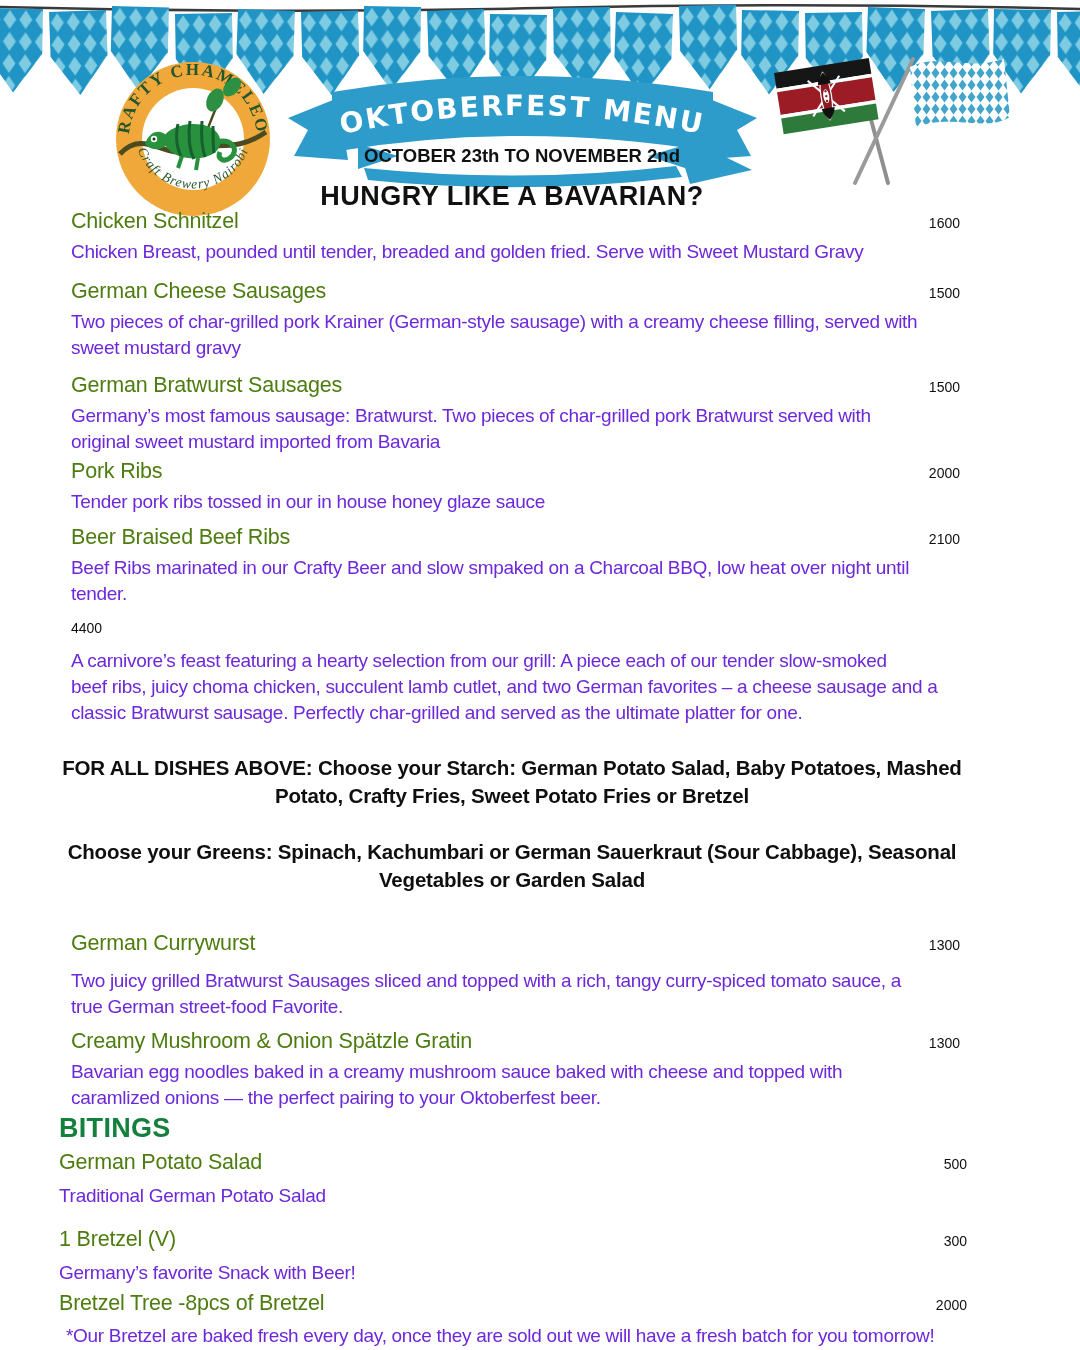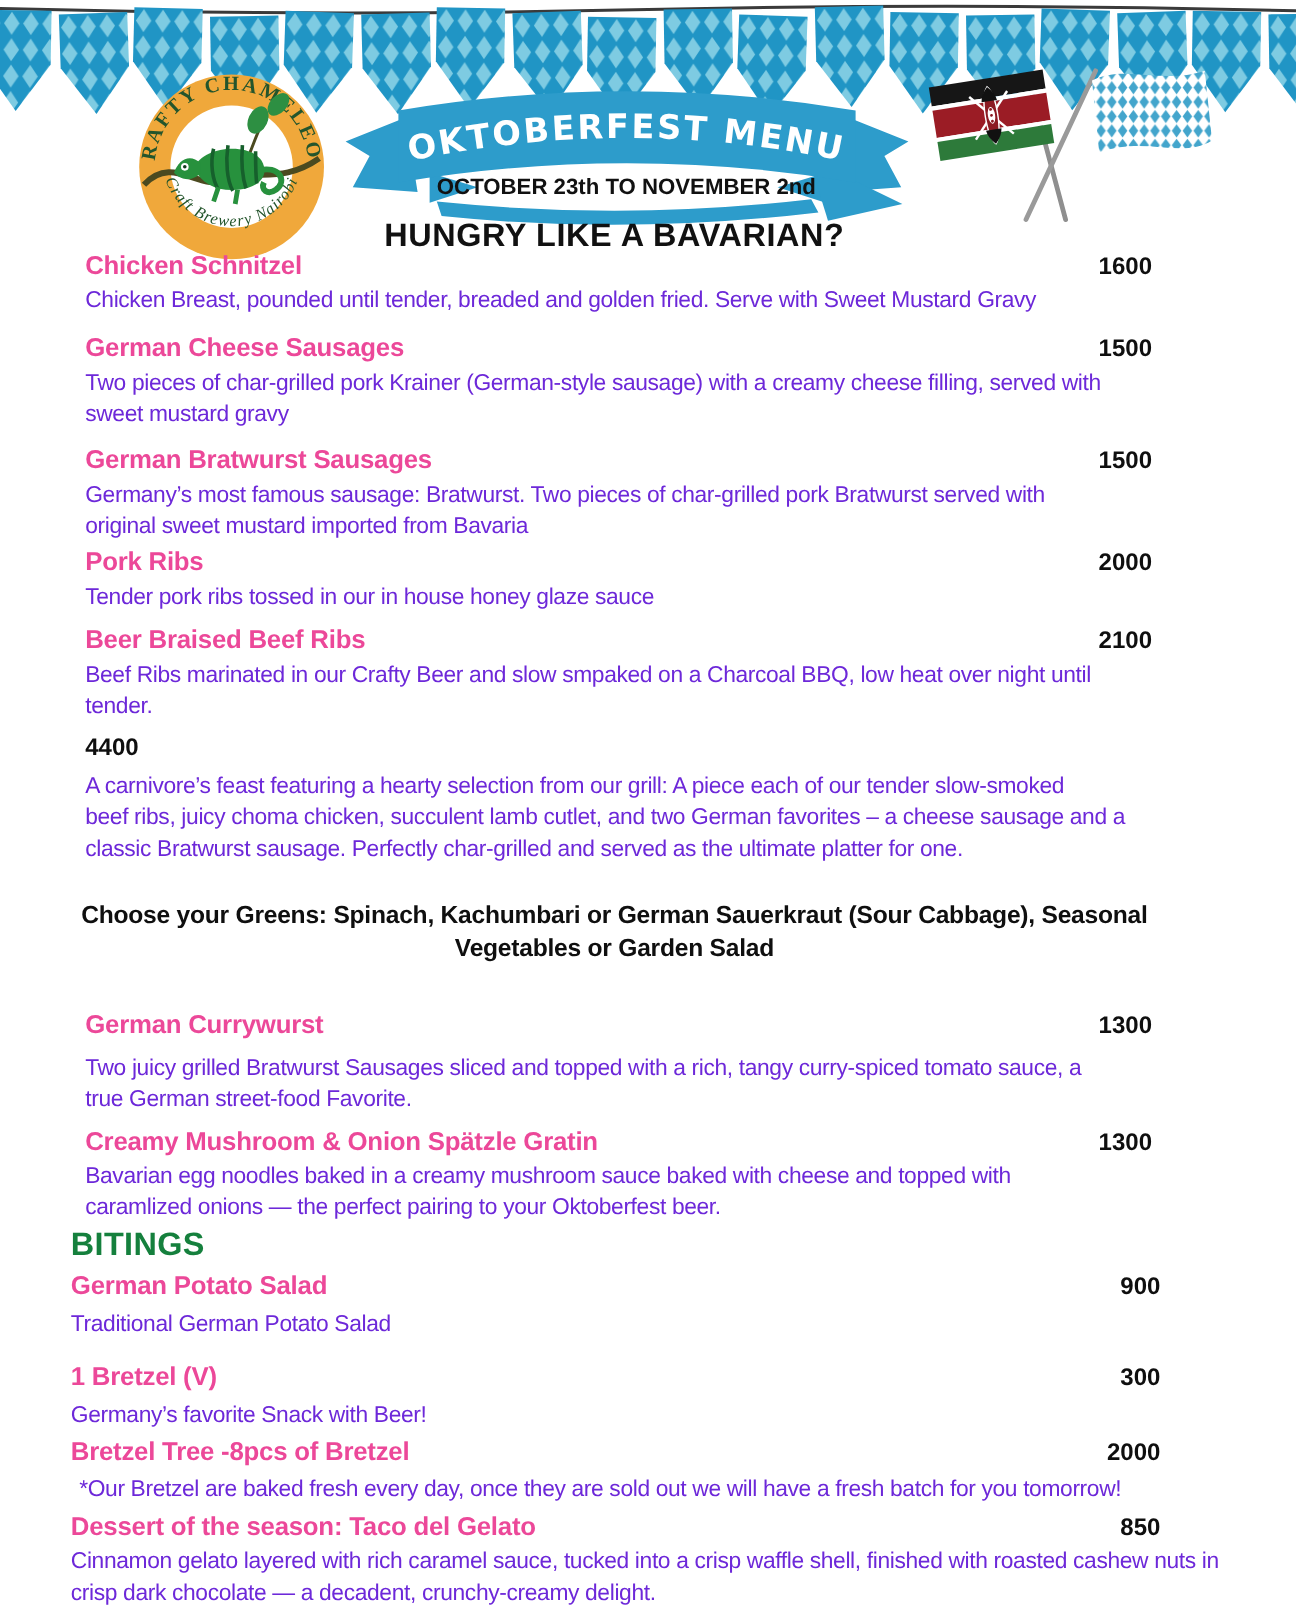--- a/index.html
+++ b/index.html
@@ -14,22 +14,22 @@
   .flags     { position:absolute; top:55px; left:760px; }
   .tagline {
     position:absolute; top:181px; left:0; width:1024px; text-align:center;
     font-size:27px; font-weight:800; letter-spacing:.5px; color:#111;
   }
   
   .menu { position:absolute; top:200px; left:0; width:1080px; }
   .item { margin-left:71px; width:889px; }
   .item.biting { margin-left:59px; width:908px; }
   .row  { display:flex; justify-content:space-between; align-items:baseline; }
-  .iname { font-size:21.5px; font-weight:700; line-height:28px; color:#ec4899; letter-spacing:-.2px; }
-  .price { font-size:20px; font-weight:700; line-height:28px; color:#0f0f0f; }
+  .iname { font-size:21.5px; font-weight:400; line-height:28px; color:#4d7c0f; letter-spacing:-.2px; }
+  .price { font-size:14px; font-weight:400; line-height:28px; color:#0f0f0f; }
   .desc {
     margin:2px 0 0 0; font-size:19px; line-height:26px; color:#6d28d9;
     letter-spacing:-.3px; white-space:pre-line;
   }
   .desc.wide { width:975px; }
   .notes {
     margin:0 0 0 62px; width:900px; text-align:center; font-weight:700;
     font-size:20.5px; line-height:28px; color:#0f0f0f; white-space:pre-line; letter-spacing:-.2px;
   }
   .notes p { margin:0; white-space:pre-line; }
@@ -204,20 +204,22 @@
     <div class="item" style="margin-top:7px">
       <div class="row">
         <span class="price">4400</span>
       </div>
       <p class="desc" style="margin-top:6px">A carnivore’s feast featuring a hearty selection from our grill: A piece each of our tender slow-smoked
 beef ribs, juicy choma chicken, succulent lamb cutlet, and two German favorites – a cheese sausage and a
 classic Bratwurst sausage. Perfectly char-grilled and served as the ultimate platter for one.</p>
     </div>
 
     <div class="notes">
+      <p>FOR ALL DISHES ABOVE: Choose your Starch: German Potato Salad,  Baby Potatoes, Mashed
+Potato, Crafty Fries, Sweet Potato Fries or Bretzel</p>
       <p>Choose your Greens: Spinach, Kachumbari or German Sauerkraut (Sour Cabbage), Seasonal
 Vegetables or Garden Salad</p>
     </div>
 
     <div class="item" style="margin-top:7px">
       <div class="row">
         <span class="iname">German Currywurst</span>
         <span class="price">1300</span>
       </div>
       <p class="desc" style="margin-top:9px">Two juicy grilled Bratwurst Sausages  sliced and topped with a rich, tangy curry-spiced tomato sauce, a
@@ -231,21 +233,21 @@
       </div>
       <p class="desc">Bavarian egg noodles baked in a creamy mushroom sauce baked with cheese  and topped with
 caramlized onions — the perfect pairing to your Oktoberfest beer.</p>
     </div>
 
     <h2 class="section-heading" style="margin-top:0">BITINGS</h2>
 
     <div class="item biting" style="margin-top:3px">
       <div class="row">
         <span class="iname">German Potato Salad</span>
-        <span class="price">900</span>
+        <span class="price">500</span>
       </div>
       <p class="desc" style="margin-top:5px">Traditional German Potato Salad</p>
     </div>
 
     <div class="item biting" style="margin-top:16px">
       <div class="row">
         <span class="iname">1 Bretzel (V)</span>
         <span class="price">300</span>
       </div>
       <p class="desc" style="margin-top:5px">Germany’s favorite Snack with Beer!</p>

